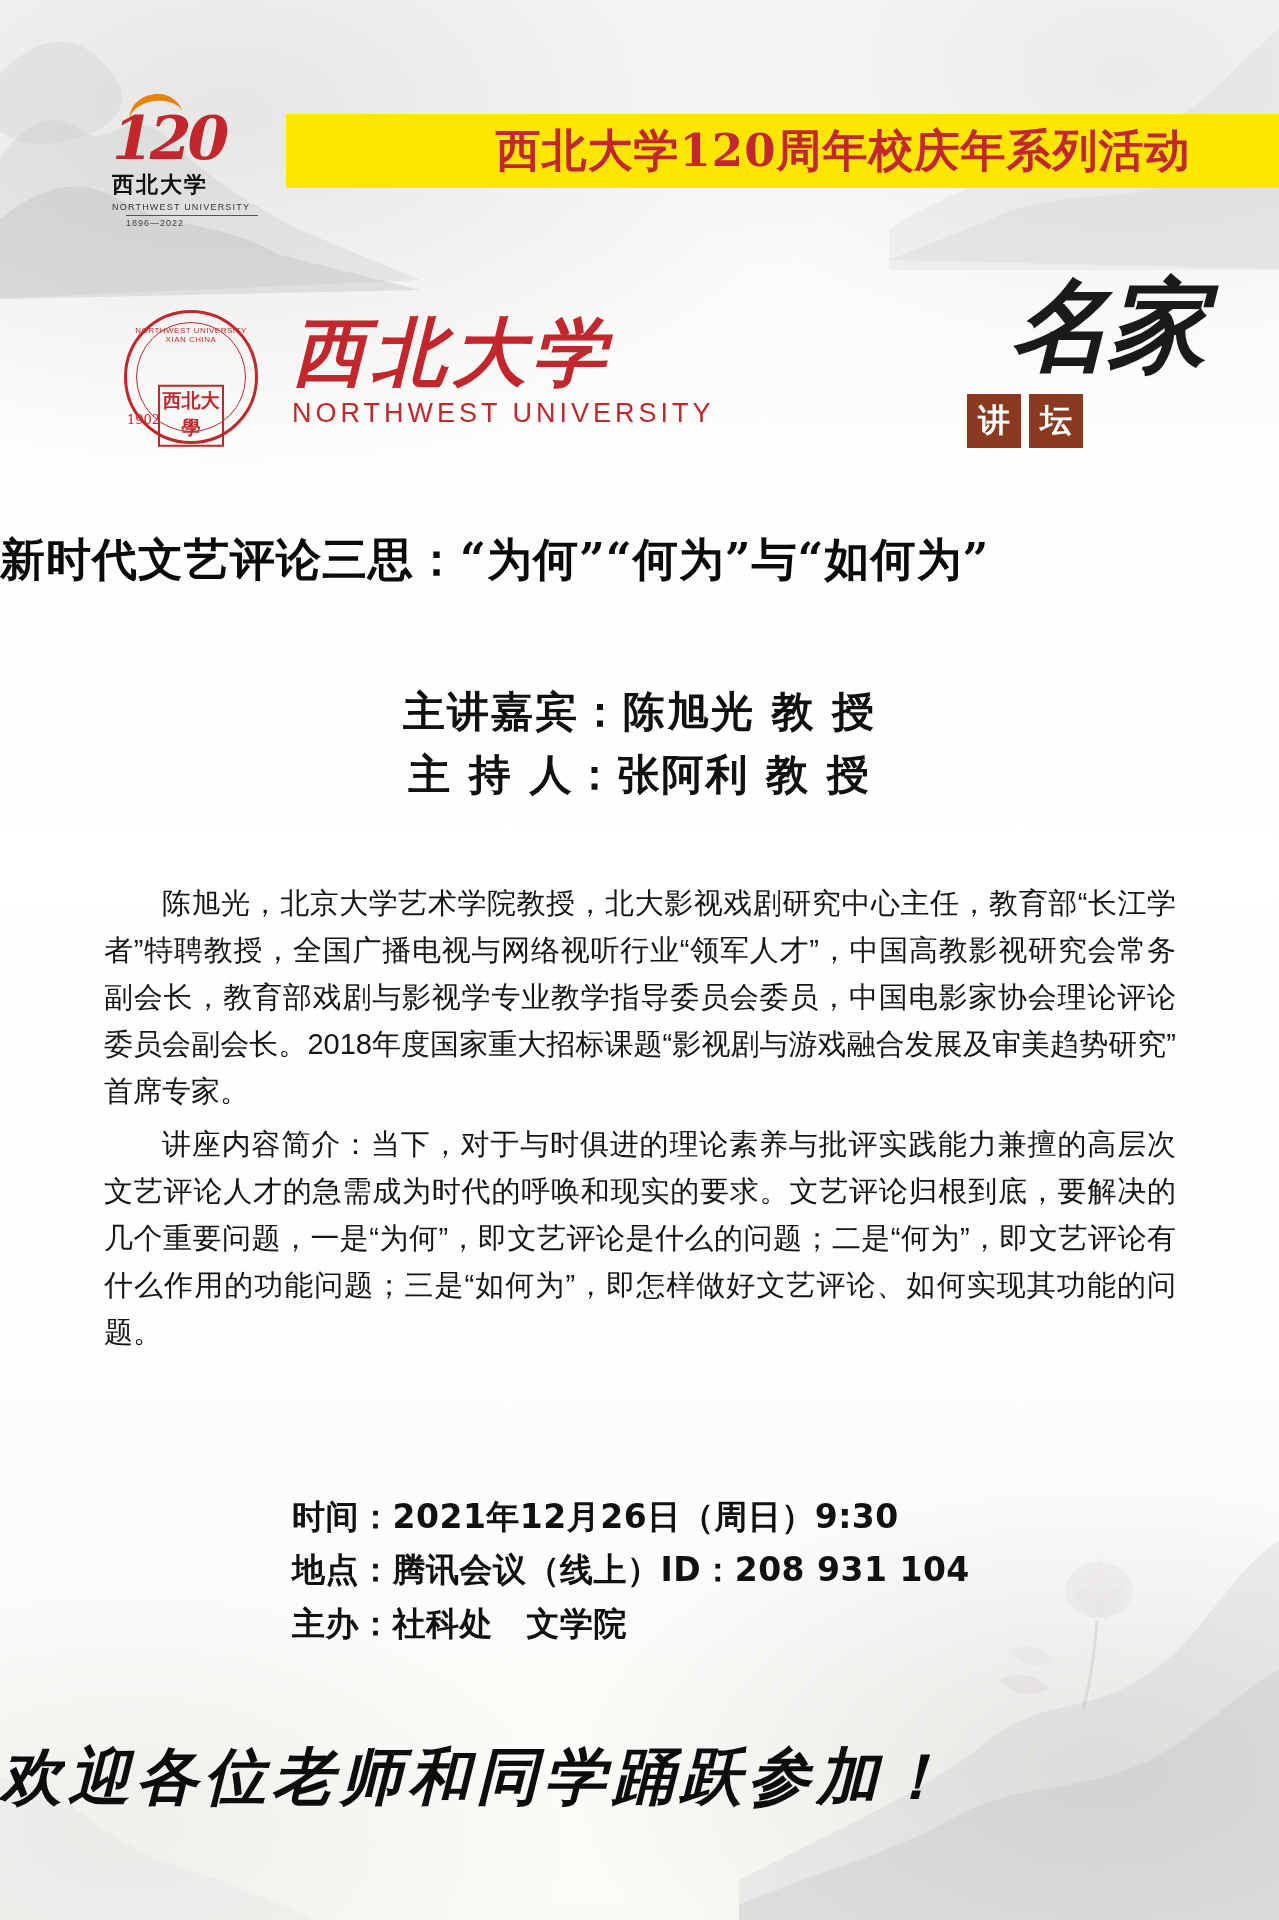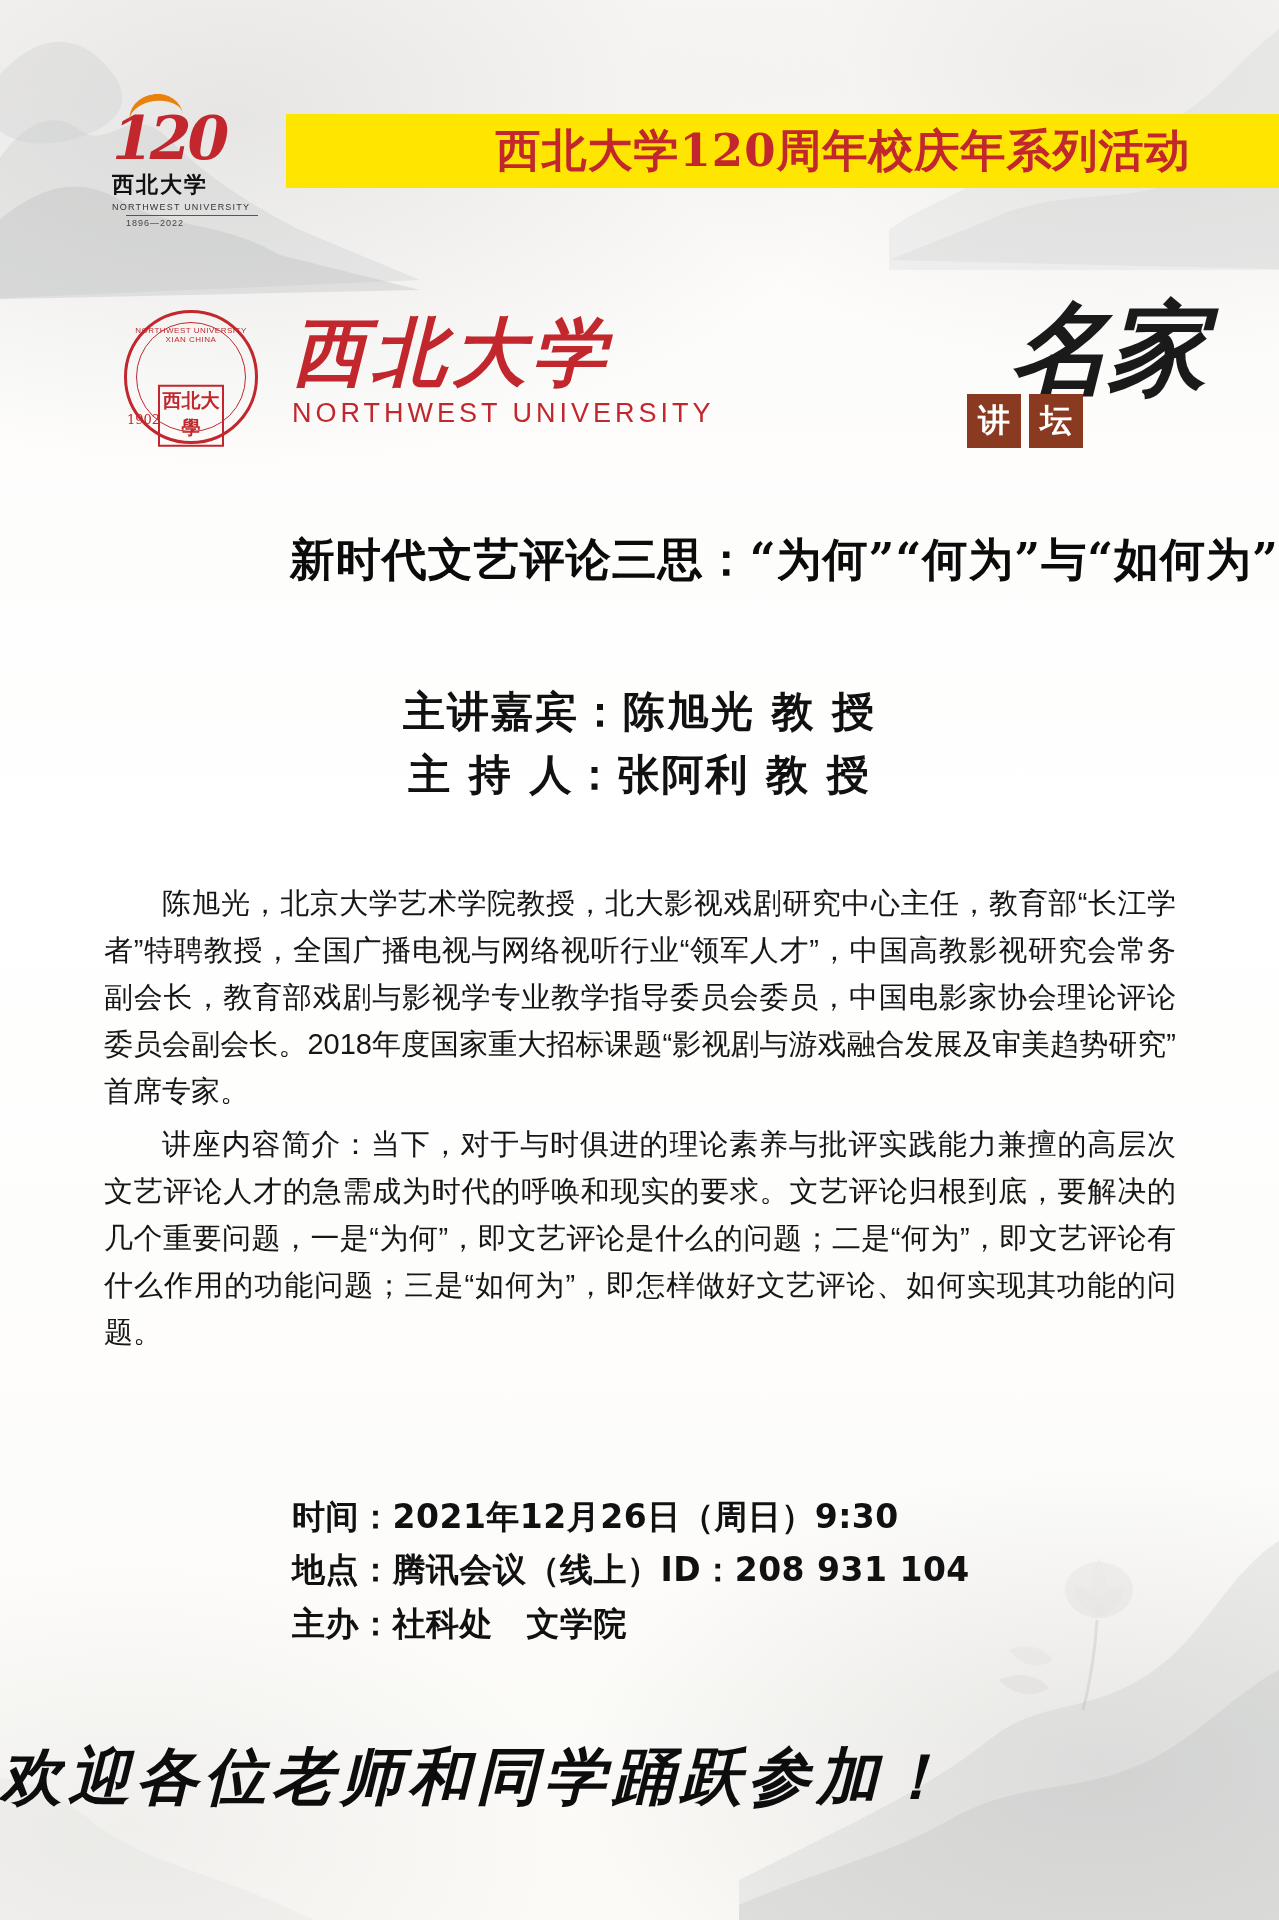--- a/index.html
+++ b/index.html
@@ -188,22 +188,22 @@
   }
   .forum {
     position: absolute;
     right: 76px;
     top: -16px;
     width: 250px;
     height: 170px;
   }
   .forum-big {
     position: absolute;
-    right: 0; top: 16px;
-    font-family: Liberation Serif, serif;
+    right: 0; top: 0;
+    font-family: Liberation Mono, monospace;
     font-size: 100px;
     font-weight: bold;
     font-style: italic;
     color: #1a1a1a;
     letter-spacing: -4px;
     line-height: 1;
   }
   .forum-boxes {
     position: absolute;
     left: 14px; bottom: 6px;
@@ -220,21 +220,21 @@
     display: flex;
     align-items: center;
     justify-content: center;
   }
 
   
   .title {
     position: absolute;
     left: 0; top: 530px;
     width: 100%;
-    text-align: right;
+    text-align: left;
     font-family: "DejaVu Serif", serif;
     font-weight: bold;
     font-size: 45px;
     color: #0b0b0b;
     letter-spacing: 1px;
   }
 
   
   .speakers {
     position: absolute;

